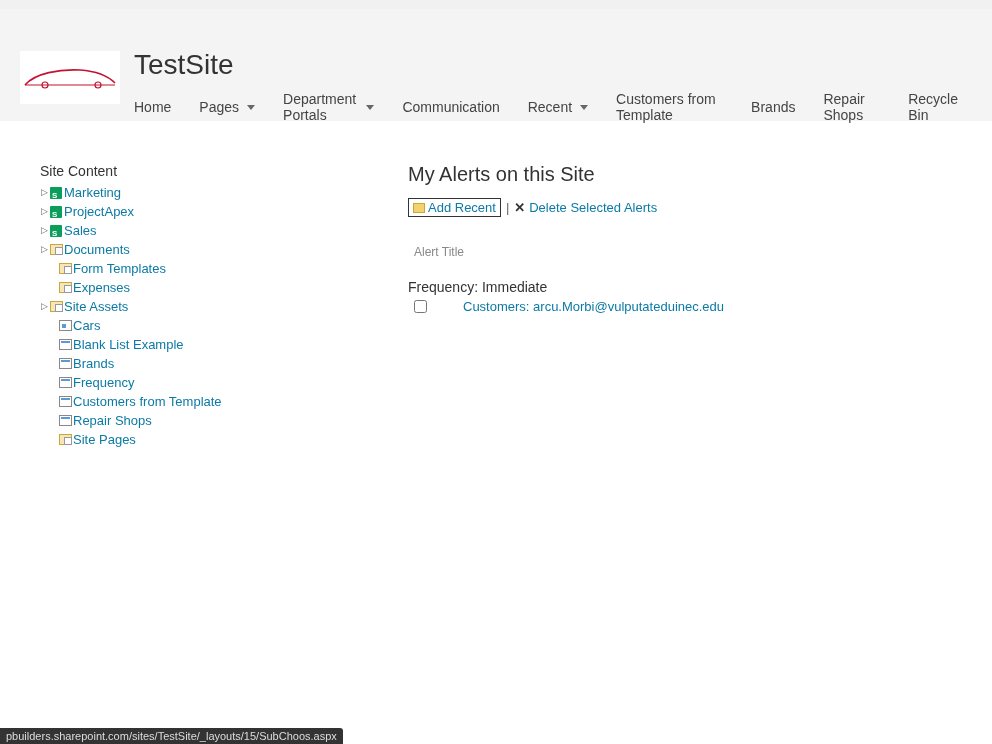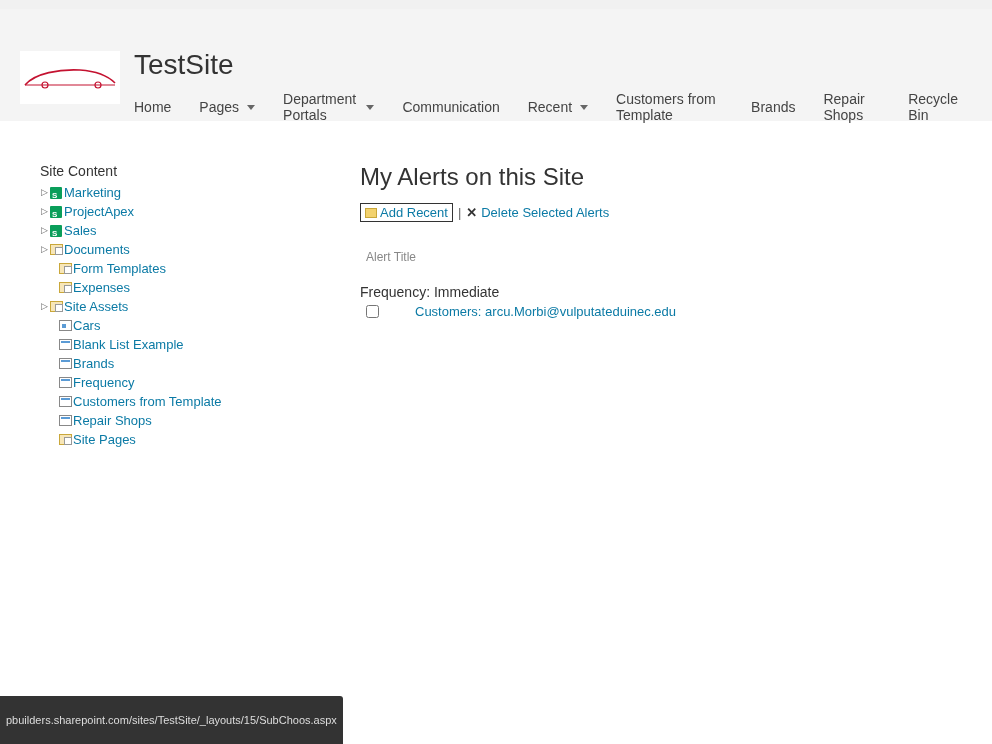--- a/index.html
+++ b/index.html
@@ -67,20 +67,21 @@
 .nav-item:first-child { padding-left: 0; }
 .chevron-down {
   width: 0; height: 0;
   border-left: 4px solid transparent;
   border-right: 4px solid transparent;
   border-top: 5px solid #666;
 }
 .body-area {
   display: flex;
   padding-top: 42px;
+  gap: 48px;
 }
 .sidebar {
   width: 360px;
   padding-left: 40px;
   padding-right: 20px;
 }
 .sidebar-title {
   font-size: 14px;
   color: #333;
   margin-bottom: 4px;
@@ -170,21 +171,21 @@
   position:absolute;
   left:2px; top:3px;
   width:4px; height:4px;
   background:#5b9bd5;
 }
 .main {
   flex: 1;
   padding-right: 40px;
 }
 .page-title {
-  font-size: 24px;
+  font-size: 20px;
   font-weight: 300;
   color: #333;
   margin-bottom: 12px;
 }
 .toolbar {
   display: flex;
   align-items: center;
   gap: 4px;
   margin-bottom: 28px;
 }
@@ -249,21 +250,21 @@
   font-size: 13px;
   cursor: pointer;
   margin-left: 12px;
 }
 .status-bar {
   position: absolute;
   bottom: 0; left: 0;
   background: #333;
   color: #ddd;
   font-size: 11px;
-  padding: 18px 6px;
+  padding: 2px 6px;
   border-top-right-radius: 3px;
 }
 </style>
 </head>
 <body>
 
 <div class="top-bar"></div>
 
 <div class="header">
   <div class="logo-box">

